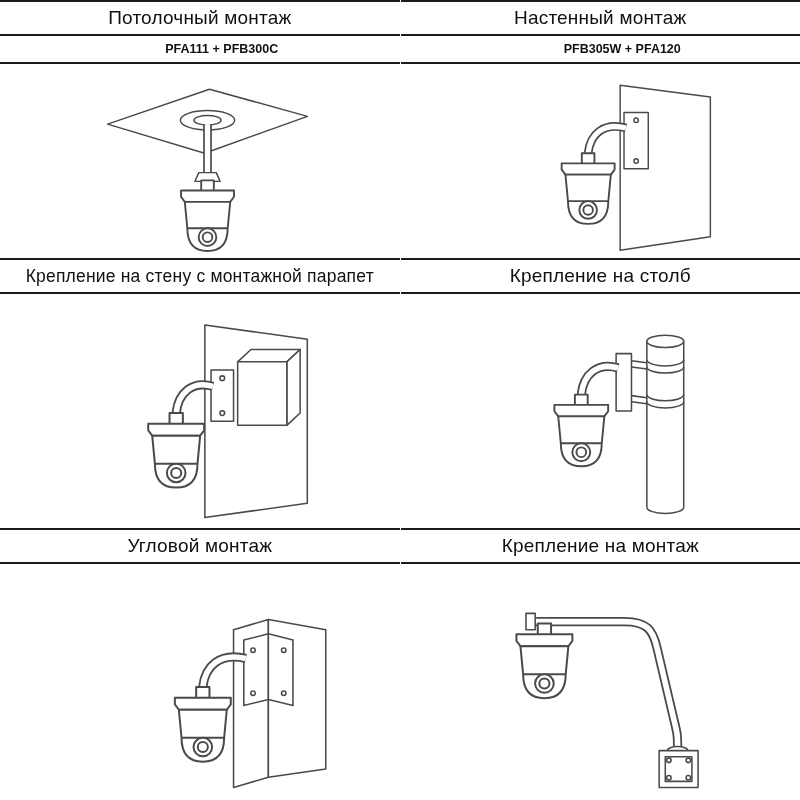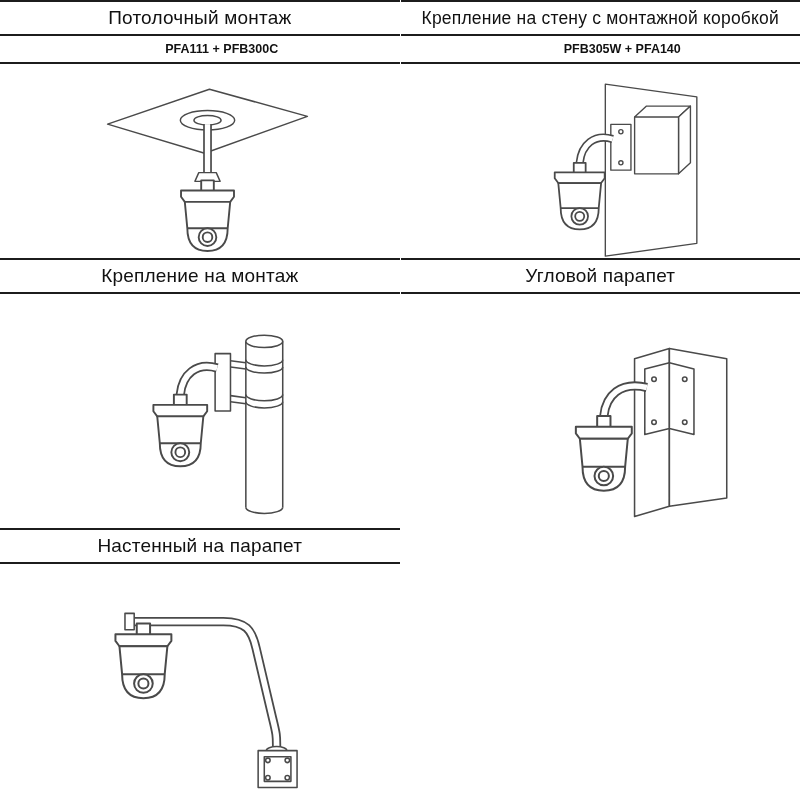--- a/index.html
+++ b/index.html
@@ -60,42 +60,56 @@
         <ellipse class="ln" cx="203" cy="58" rx="28" ry="10"></ellipse>
         <ellipse class="ln2" cx="203" cy="58" rx="14" ry="5"></ellipse>
         <path class="po" d="M203,62 V112"></path>
         <path class="pi" d="M203,62 V112"></path>
         <path class="ln" d="M194,112 h18 l4,9 h-26 z"></path>
         <use href="#cam" transform="translate(203,120) scale(1.3)"></use>
       </svg>
     </div>
   </div>
 
+  <div class="cell">
+    <div class="title">Настенный монтаж</div>
+    <div class="parts">PFB305W + PFA120</div>
+    <div class="drawing">
+      <svg viewBox="0 0 390 200" preserveAspectRatio="xMidYMid meet">
+        <polygon class="ln" points="215,22 308,34 308,178 215,192"></polygon>
+        <rect class="ln" x="219" y="50" width="25" height="58"></rect>
+        <path class="po" d="M221,66 C198,60 184,72 182,92"></path>
+        <path class="pi" d="M221,66 C198,60 184,72 182,92"></path>
+        <circle class="ln2" cx="231.5" cy="58" r="2.3"></circle>
+        <circle class="ln2" cx="231.5" cy="100" r="2.3"></circle>
+        <use href="#cam" transform="translate(182,92) scale(1.3)"></use>
+      </svg>
+    </div>
+  </div>
 
   <div class="cell cell-wallbox">
-    <div class="title">Крепление на стену с монтажной коробкой</div>
-    <div class="parts">PFB305W + PFA140</div>
+    <div class="title">Крепление на стену с монтажной парапет</div>
     <div class="drawing">
       <svg viewBox="0 0 390 212" preserveAspectRatio="xMidYMid meet">
         <polygon class="ln" points="200,22 300,36 300,196 200,210"></polygon>
         <polygon class="ln" points="232,58 245,46 293,46 280,58"></polygon>
         <polygon class="ln" points="280,58 293,46 293,108 280,120"></polygon>
         <rect class="ln" x="232" y="58" width="48" height="62"></rect>
         <rect class="ln" x="206" y="66" width="22" height="50"></rect>
         <path class="po" d="M208,82 C188,76 174,88 172,108"></path>
         <path class="pi" d="M208,82 C188,76 174,88 172,108"></path>
         <circle class="ln2" cx="217" cy="74" r="2.3"></circle>
         <circle class="ln2" cx="217" cy="108" r="2.3"></circle>
         <use href="#cam" transform="translate(172,108) scale(1.3)"></use>
       </svg>
     </div>
   </div>
 
   <div class="cell">
-    <div class="title">Крепление на монтаж</div>
+    <div class="title">Крепление на столб</div>
     <div class="drawing">
       <svg viewBox="0 0 390 212" preserveAspectRatio="xMidYMid meet">
         <line class="ln2" x1="240" y1="38" x2="240" y2="200"></line>
         <line class="ln2" x1="276" y1="38" x2="276" y2="200"></line>
         <ellipse class="ln" cx="258" cy="38" rx="18" ry="6"></ellipse>
         <path class="ln2" d="M240,200 A18,6 0 0 0 276,200"></path>
         <path class="ln2" d="M240,56 A18,6 0 0 0 276,56"></path>
         <path class="ln2" d="M240,63 A18,6 0 0 0 276,63"></path>
         <path class="ln2" d="M240,90 A18,6 0 0 0 276,90"></path>
         <path class="ln2" d="M240,97 A18,6 0 0 0 276,97"></path>
@@ -105,40 +119,40 @@
         <line class="ln2" x1="225" y1="91" x2="240" y2="93"></line>
         <line class="ln2" x1="225" y1="97" x2="240" y2="99"></line>
         <path class="po" d="M212,64 C192,58 178,70 176,90"></path>
         <path class="pi" d="M212,64 C192,58 178,70 176,90"></path>
         <use href="#cam" transform="translate(176,90) scale(1.25)"></use>
       </svg>
     </div>
   </div>
 
   <div class="cell">
-    <div class="title">Угловой парапет</div>
+    <div class="title">Угловой монтаж</div>
     <div class="drawing">
       <svg viewBox="0 0 390 214" preserveAspectRatio="xMidYMid meet">
         <polygon class="ln" points="228,56 262,46 262,200 228,210"></polygon>
         <polygon class="ln" points="262,46 318,56 318,192 262,200"></polygon>
         <polygon class="ln" points="238,66 262,60 262,124 238,130"></polygon>
         <polygon class="ln" points="262,60 286,66 286,130 262,124"></polygon>
         <circle class="ln2" cx="247" cy="76" r="2.2"></circle>
         <circle class="ln2" cx="277" cy="76" r="2.2"></circle>
         <circle class="ln2" cx="247" cy="118" r="2.2"></circle>
         <circle class="ln2" cx="277" cy="118" r="2.2"></circle>
         <path class="po" d="M240,84 C214,78 200,92 198,112"></path>
         <path class="pi" d="M240,84 C214,78 200,92 198,112"></path>
         <use href="#cam" transform="translate(198,112) scale(1.3)"></use>
       </svg>
     </div>
   </div>
 
   <div class="cell">
-    <div class="title">Настенный на парапет</div>
+    <div class="title">Крепление на монтаж</div>
     <div class="drawing">
       <svg viewBox="0 0 390 214" preserveAspectRatio="xMidYMid meet">
         <path class="po" d="M130,48 L218,48 C240,48 246,56 250,74 L266,142 C270,158 270,160 270,168 L270,174"></path>
         <path class="pi" d="M130,48 L218,48 C240,48 246,56 250,74 L266,142 C270,158 270,160 270,168 L270,174"></path>
         <rect class="ln" x="122" y="40" width="9" height="16"></rect>
         <ellipse class="ln" cx="270" cy="174" rx="10" ry="4"></ellipse>
         <rect class="ln" x="252" y="174" width="38" height="36"></rect>
         <rect class="ln2" x="258" y="180" width="26" height="24"></rect>
         <circle class="ln2" cx="261.5" cy="183.5" r="2.2"></circle>
         <circle class="ln2" cx="280.5" cy="183.5" r="2.2"></circle>

